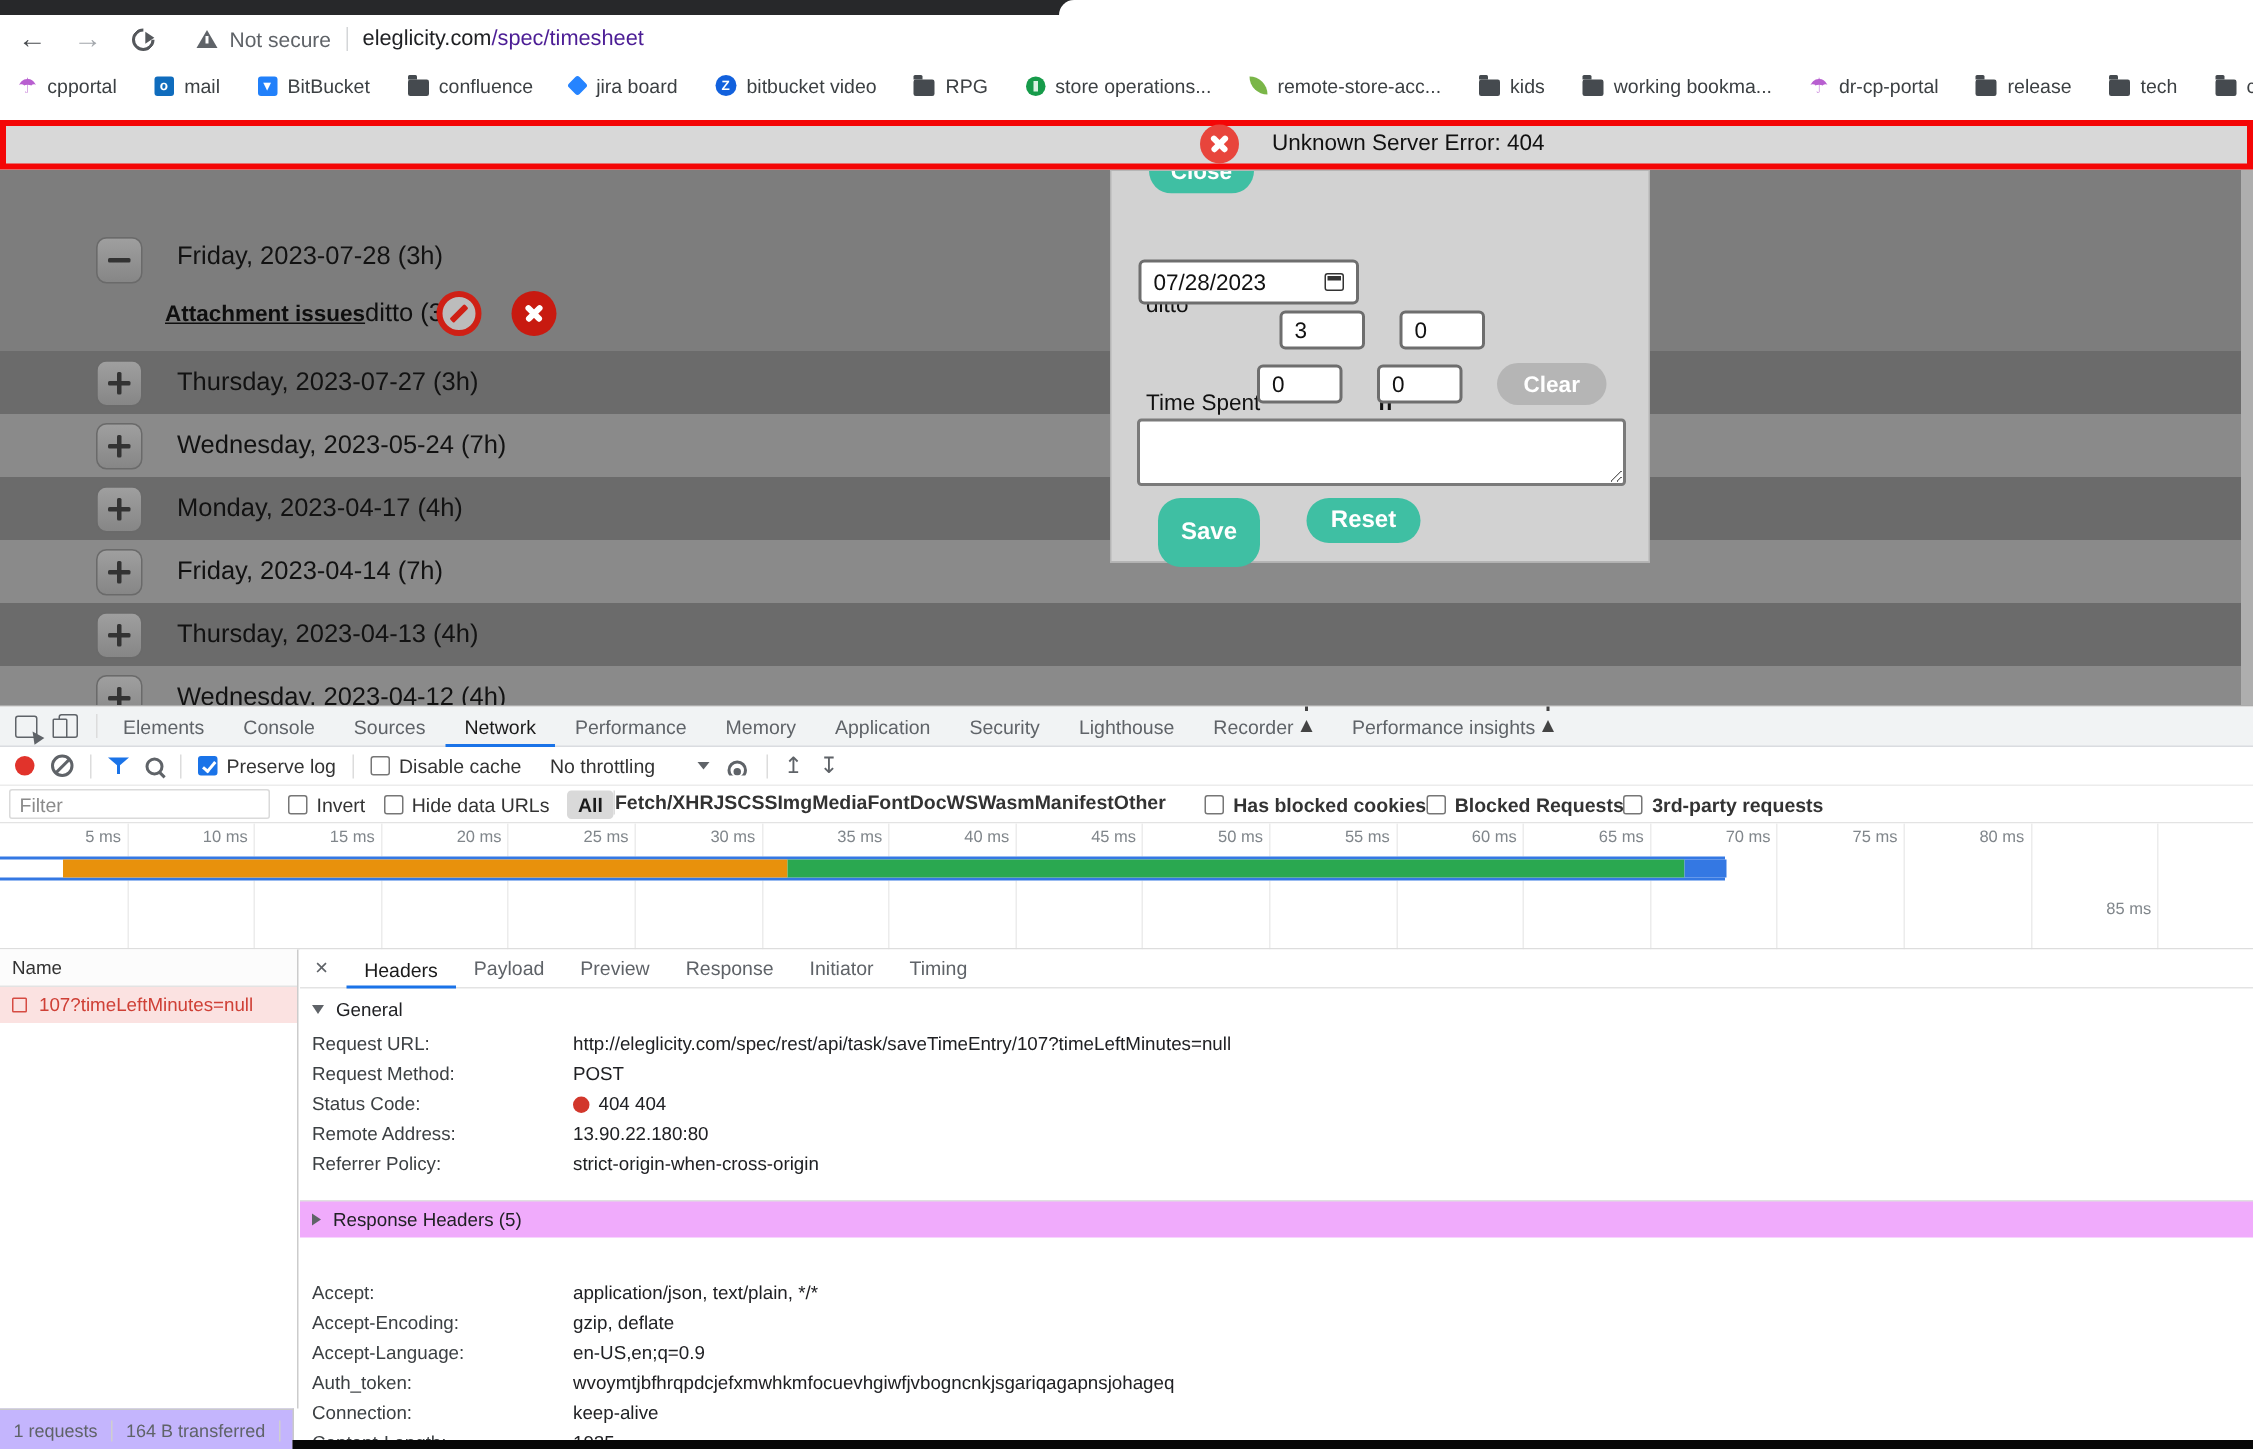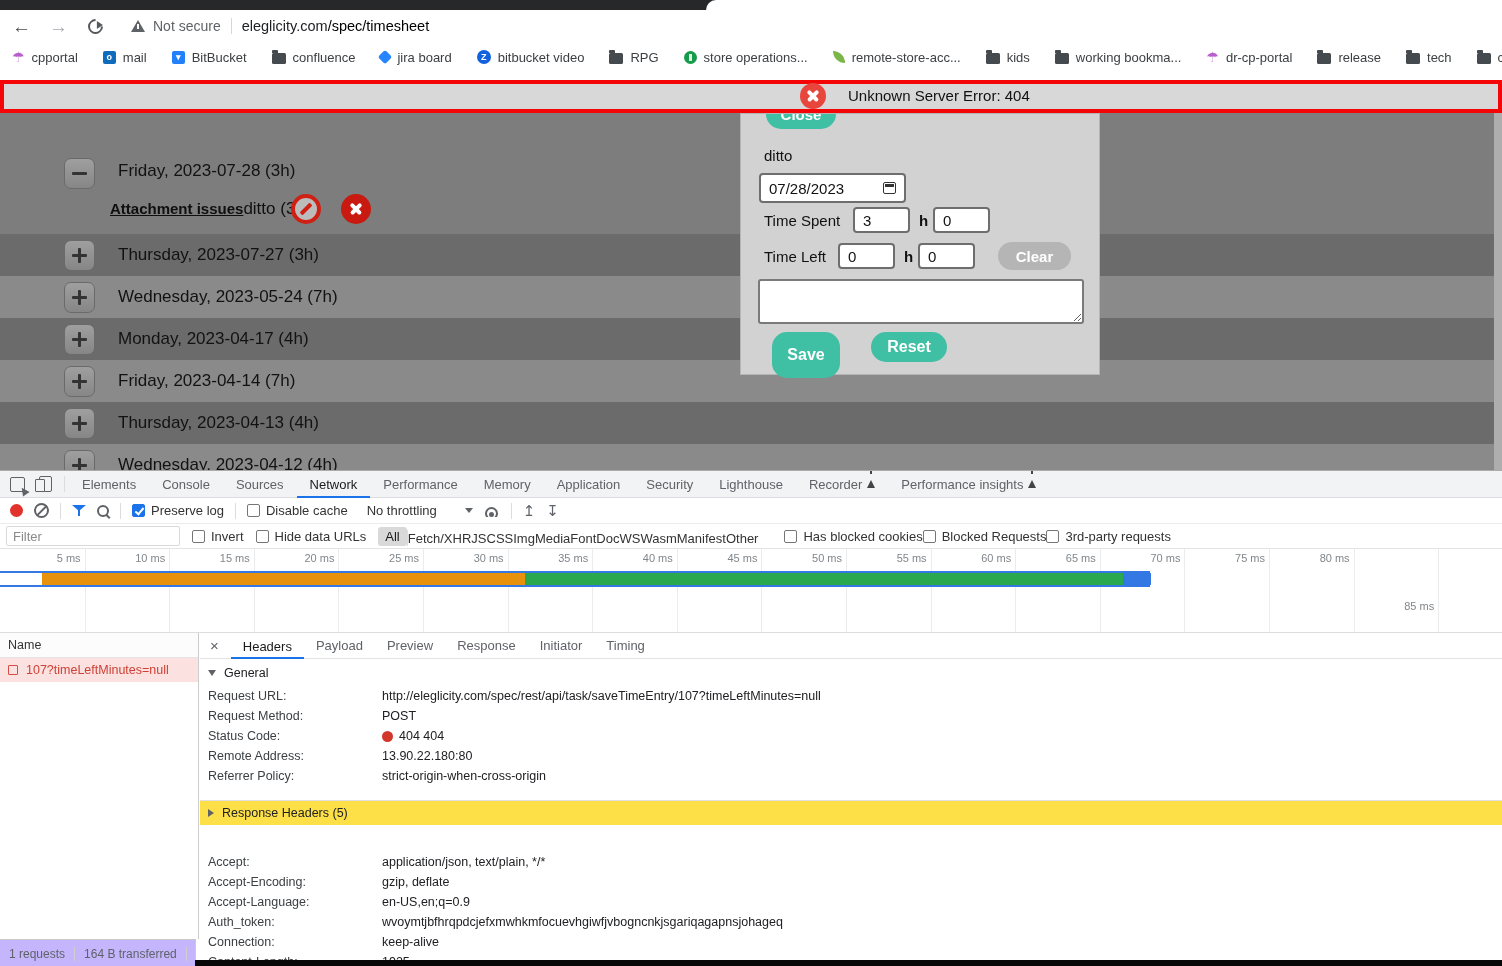--- a/index.html
+++ b/index.html
@@ -12,21 +12,21 @@
   .titlebar .tabcurve{position:absolute;left:706px;top:0;right:0;height:10px;background:#fff;border-top-left-radius:10px;}
   .navbar{left:0;top:10px;width:1502px;height:32px;background:#fff;display:flex;align-items:center;}
   .nav-ic{font-size:19px;color:#494c50;line-height:1;}
   .nav-fwd{color:#a4a8ad;}
   .reload{width:11px;height:11px;border:2px solid #55585c;border-radius:50%;border-top-color:transparent;position:relative;transform:rotate(45deg);}
   .reload::after{content:"";position:absolute;top:-5px;right:-2px;border:4px solid transparent;border-bottom:6px solid #55585c;transform:rotate(45deg);}
   .warn{width:0;height:0;border-left:7px solid transparent;border-right:7px solid transparent;border-bottom:12px solid #5f6368;position:relative;}
   .warn::after{content:"";position:absolute;left:-1px;top:4px;width:2px;height:5px;background:#fff;}
   .sec-label{color:#5f6368;font-size:14px;}
   .url-host{color:#202124;font-size:14.5px;}
-  .url-path{color:#000000;font-size:14.5px;}
+  .url-path{color:#4c1d95;font-size:14.5px;}
   .vsep{width:1px;height:16px;background:#d4d6d8;}
 
   .bookmarks{left:0;top:42px;width:1502px;height:30px;background:#fff;display:flex;align-items:center;padding-left:12px;gap:25px;box-sizing:border-box;}
   .bm{display:flex;align-items:center;gap:7px;cursor:pointer;}
   .bm-lb{font-size:13px;color:#3c4043;white-space:nowrap;}
   .folder{width:14px;height:11px;background:#454a4f;border-radius:1.5px;position:relative;margin-top:2px;display:inline-block;}
   .folder::before{content:"";position:absolute;top:-3px;left:0;width:6px;height:3px;background:#454a4f;border-radius:1px 1px 0 0;}
   .umb{color:#b85fd0;font-size:14px;line-height:1;}
   .sq{width:13px;height:13px;border-radius:2px;color:#fff;font-size:9px;font-weight:bold;display:inline-flex;align-items:center;justify-content:center;}
   .zc{width:14px;height:14px;border-radius:50%;background:#1261dd;color:#fff;font-size:9px;font-weight:bold;display:inline-flex;align-items:center;justify-content:center;}
@@ -57,21 +57,21 @@
   .edit-circle{border:4px solid #cf2015;background:#bcbcbc;}
   .pencil{position:absolute;left:4px;top:9px;width:14px;height:4px;background:#cf2015;border-radius:1px;transform:rotate(-45deg);}
   .del-circle{background:#c81a10;}
   .del-circle .xbar{left:8px;top:13px;}
 
   
   .dialog{left:740px;top:113px;width:360px;height:262px;background:#d2d2d2;border:1px solid #b5b5b5;box-sizing:border-box;z-index:20;}
   .close-clip{position:absolute;left:25px;top:0;width:70px;height:15px;overflow:hidden;}
   .btn-teal{background:#3fbfa3;color:#fff;font-weight:bold;border:none;border-radius:15px;font-family:"Liberation Sans",sans-serif;}
   .close-btn{position:absolute;left:0;top:-15px;width:70px;height:30px;font-size:15px;}
-  .dlg-label{position:absolute;font-size:15px;color:#111;}
+  .dlg-label{position:absolute;font-size:15px;color:#111;margin-top:48px;}
   .dlg-input{position:absolute;background:#fff;border:2px solid #6e6e6e;border-radius:4px;font-size:15px;color:#111;padding:0 0 0 8px;box-sizing:border-box;font-family:"Liberation Sans",sans-serif;}
   .cal{position:absolute;right:8px;top:7px;width:13px;height:12px;border:1.5px solid #333;border-radius:2px;box-sizing:border-box;}
   .cal::before{content:"";position:absolute;left:1px;top:1px;right:1px;height:2.5px;background:#333;}
   .pill-gray{position:absolute;background:#b5b5b5;color:#fff;font-weight:bold;border:none;border-radius:14px;font-size:15px;font-family:"Liberation Sans",sans-serif;}
   .dlg-textarea{position:absolute;left:17px;top:165px;width:326px;height:45px;background:#fff;border:2px solid #7a7a7a;border-radius:3px;resize:both;box-sizing:border-box;}
 
   
   .devtools{left:0;top:470px;width:1502px;height:496px;background:#fff;border-top:1px solid #ababab;box-sizing:border-box;overflow:hidden;z-index:10;font-size:12.5px;color:#202124;}
   .dt-tabbar{position:absolute;left:0;top:0;width:1502px;height:27px;background:#f1f3f4;border-bottom:1px solid #dadce0;display:flex;align-items:center;box-sizing:border-box;}
   .inspect{width:13px;height:13px;border:1.5px solid #5f6368;border-radius:2px;position:relative;margin-left:10px;}
@@ -100,21 +100,21 @@
   .caret{width:0;height:0;border-left:4px solid transparent;border-right:4px solid transparent;border-top:5px solid #5f6368;}
   .wifi{position:relative;width:16px;height:12px;overflow:hidden;}
   .wifi::before{content:"";position:absolute;left:1px;top:2px;width:13px;height:13px;border:2px solid #5f6368;border-radius:50%;box-sizing:border-box;}
   .wifi::after{content:"";position:absolute;left:5px;top:7px;width:5px;height:5px;background:#5f6368;border-radius:50%;}
   .arrow-io{font-size:15px;color:#5f6368;line-height:1;}
   .vdiv{width:1px;height:16px;background:#dcdcdc;flex:none;}
 
   .dt-filterrow{position:absolute;left:0;top:53px;width:1502px;height:25px;background:#fff;border-bottom:1px solid #e3e3e3;display:flex;align-items:center;gap:12px;padding-left:6px;box-sizing:border-box;}
   .filter-input{width:160px;height:18px;border:1px solid #dadada;border-radius:2px;font-size:13px;padding:0 6px;color:#333;font-family:"Liberation Sans",sans-serif;}
   .filter-input::placeholder{color:#8a8a8a;}
-  .chips{display:flex;align-items:flex-end;gap:0;}
+  .chips{display:flex;align-items:flex-start;gap:0;font-weight:bold;}
   .chip{font-size:13px;color:#333;cursor:pointer;white-space:nowrap;}
   .chip.sel{background:#d9d9d9;border-radius:3px;padding:2px 7px;color:#1a1a1a;}
 
   .ruler{position:absolute;left:0;top:78px;width:1502px;height:84px;background:#fff;}
   .gridline{position:absolute;top:0;bottom:0;width:1px;background:#ececec;}
   .tick{position:absolute;top:3px;width:58px;text-align:right;font-size:11px;color:#80868b;}
   .ovw{position:absolute;left:0;top:100px;width:1150px;height:16px;border-top:2px solid #3478e3;border-bottom:2px solid #3478e3;background:#fff;box-sizing:border-box;z-index:2;}
   .ovseg{position:absolute;top:0;bottom:0;}
   .film-border{position:absolute;left:0;top:161px;width:1502px;height:1px;background:#ddd;}
 
@@ -129,21 +129,21 @@
 
   .detail{position:absolute;left:200px;top:162px;width:1302px;height:334px;background:#fff;overflow:hidden;}
   .detail-tabs{position:absolute;left:0;top:0;width:100%;height:26px;border-bottom:1px solid #e3e3e3;box-sizing:border-box;display:flex;align-items:center;gap:4px;padding-left:10px;}
   .close-x{font-size:15px;color:#5f6368;margin-right:8px;cursor:pointer;}
   .d-tab{height:26px;display:flex;align-items:center;padding:0 12px;font-size:13px;color:#5f6368;box-sizing:border-box;cursor:pointer;}
   .d-tab.active{color:#1a1a1a;border-bottom:2.5px solid #1a73e8;padding-top:3px;}
   .sec-header{position:absolute;left:0;width:100%;display:flex;align-items:center;gap:8px;padding-left:8px;box-sizing:border-box;cursor:pointer;}
   .sec-title{font-size:12.5px;color:#202124;}
   .tri-down{width:0;height:0;border-left:4.5px solid transparent;border-right:4.5px solid transparent;border-top:6px solid #5f6368;}
   .tri-right{width:0;height:0;border-top:4.5px solid transparent;border-bottom:4.5px solid transparent;border-left:6px solid #5f6368;}
-  .hdr-band{background:#fde047;border-top:1px solid #e0e0e0;}
+  .hdr-band{background:#f0abfc;border-top:1px solid #e0e0e0;}
   .kv{position:absolute;left:8px;right:0;height:20px;display:flex;align-items:center;}
   .kv-k{width:174px;flex:none;font-size:12.5px;color:#3c4043;}
   .kv-v{font-size:12.5px;color:#202124;display:flex;align-items:center;gap:6px;white-space:nowrap;}
   .dot{width:11px;height:11px;border-radius:50%;background:#d2372c;display:inline-block;flex:none;}
   .raw-wrap{position:absolute;left:182px;display:flex;align-items:center;gap:6px;}
   .raw-lb{font-size:12.5px;color:#333;}
 
   .bottom-black{left:195px;top:960px;width:1307px;height:6px;background:#070707;z-index:50;}
 </style>
 </head>

